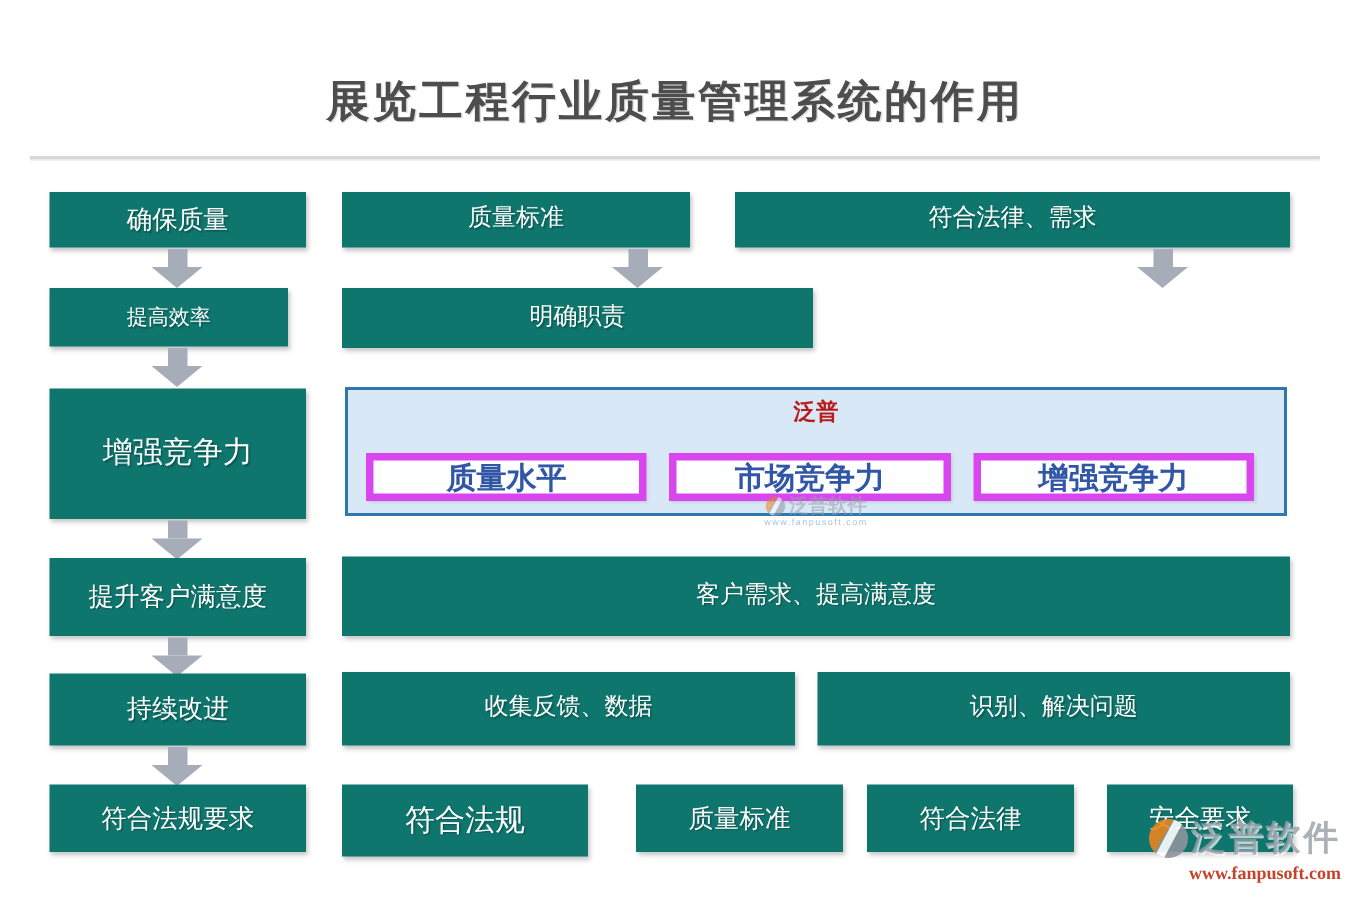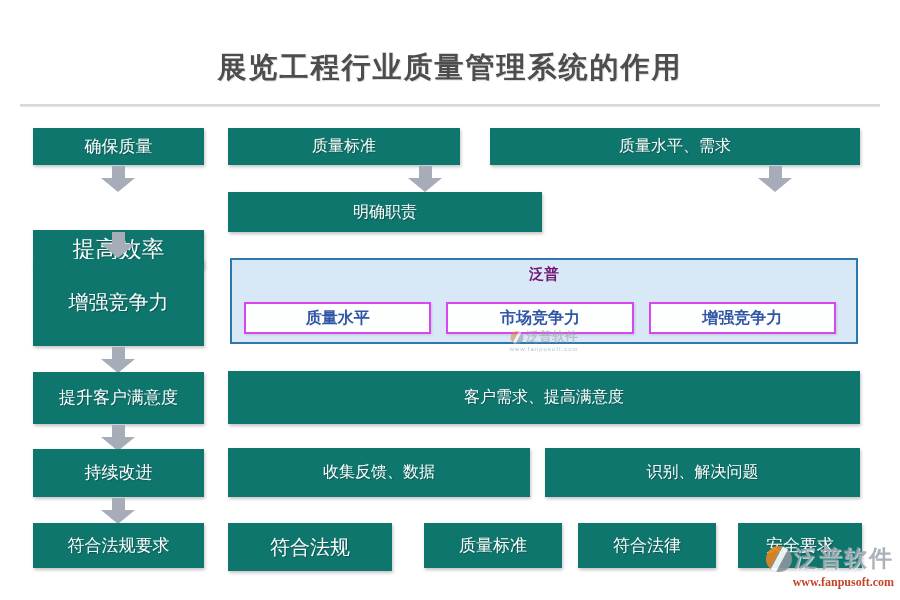--- a/index.html
+++ b/index.html
@@ -24,29 +24,29 @@
   }
   .arrow{position:absolute;width:34px;}
   .arrow .shaft{width:13px;height:12px;background:#a6adb8;margin:0 auto;}
   .arrow .head{width:0;height:0;border-left:17px solid transparent;border-right:17px solid transparent;border-top:14px solid #a6adb8;}
   .panel{
     position:absolute;left:230px;top:258px;width:624px;height:82px;
     background:#d9e8f6;border:2px solid #2e78ad;
   }
   .panel-header{
     position:absolute;top:5px;left:0;width:100%;text-align:center;
-    font-size:15px;font-weight:bold;color:#701a75;
+    font-size:15px;font-weight:bold;color:#b91c1c;
   }
   .panel-row{
     position:absolute;left:12px;right:20px;top:42px;height:32px;
     display:flex;gap:15px;
   }
   .panel-box{
-    flex:1;background:#fdfefe;border:2px solid #d946ef;color:#3156a5;
-    font-weight:bold;font-size:16px;display:flex;align-items:center;
+    flex:1;background:#fdfefe;border:5px solid #d946ef;color:#3156a5;
+    font-weight:bold;font-size:20px;display:flex;align-items:center;
     justify-content:center;box-shadow:1px 1px 2px rgba(90,90,90,0.2);
   }
   .panel-watermark{
     position:absolute;left:50%;bottom:-10px;transform:translateX(-50%);
     display:flex;flex-direction:column;align-items:center;z-index:3;opacity:0.55;
   }
   .panel-watermark .wm-line{display:flex;align-items:center;gap:3px;}
   .panel-watermark .wm-circle{
     width:13px;height:13px;border-radius:50%;
     background:linear-gradient(300deg,#8d949e 62%,#e8851f 62%);
@@ -87,21 +87,21 @@
 <div class="canvas">
 
   <div class="page-title">展览工程行业质量管理系统的作用</div>
   <div class="divider"></div>
 
   <div class="bluebox" style="left:33px;top:128px;width:171px;height:37px;font-size:17px;">确保质量</div>
   <div class="arrow" style="left:101px;top:166px;">
     <div class="shaft"></div>
     <div class="head"></div>
   </div>
-  <div class="bluebox" style="left:33px;top:192px;width:171px;height:39px;font-size:23px;margin-top:38px;">提高效率</div>
+  <div class="bluebox" style="left:33px;top:192px;width:159px;height:39px;font-size:14px;">提高效率</div>
   <div class="arrow" style="left:101px;top:232px;">
     <div class="shaft"></div>
     <div class="head"></div>
   </div>
   <div class="bluebox" style="left:33px;top:259px;width:171px;height:87px;font-size:20px;">增强竞争力</div>
   <div class="arrow" style="left:101px;top:347px;">
     <div class="shaft"></div>
     <div class="head"></div>
   </div>
   <div class="bluebox" style="left:33px;top:372px;width:171px;height:52px;font-size:17px;">提升客户满意度</div>
@@ -110,21 +110,21 @@
     <div class="head"></div>
   </div>
   <div class="bluebox" style="left:33px;top:449px;width:171px;height:48px;font-size:17px;">持续改进</div>
   <div class="arrow" style="left:101px;top:498px;">
     <div class="shaft"></div>
     <div class="head"></div>
   </div>
   <div class="bluebox" style="left:33px;top:523px;width:171px;height:45px;font-size:17px;">符合法规要求</div>
 
   <div class="bluebox" style="left:228px;top:128px;width:232px;height:37px;">质量标准</div>
-  <div class="bluebox" style="left:490px;top:128px;width:370px;height:37px;">质量水平、需求</div>
+  <div class="bluebox" style="left:490px;top:128px;width:370px;height:37px;">符合法律、需求</div>
   <div class="arrow" style="left:408px;top:166px;">
     <div class="shaft"></div>
     <div class="head"></div>
   </div>
   <div class="arrow" style="left:758px;top:166px;">
     <div class="shaft"></div>
     <div class="head"></div>
   </div>
 
   <div class="bluebox" style="left:228px;top:192px;width:314px;height:40px;">明确职责</div>

